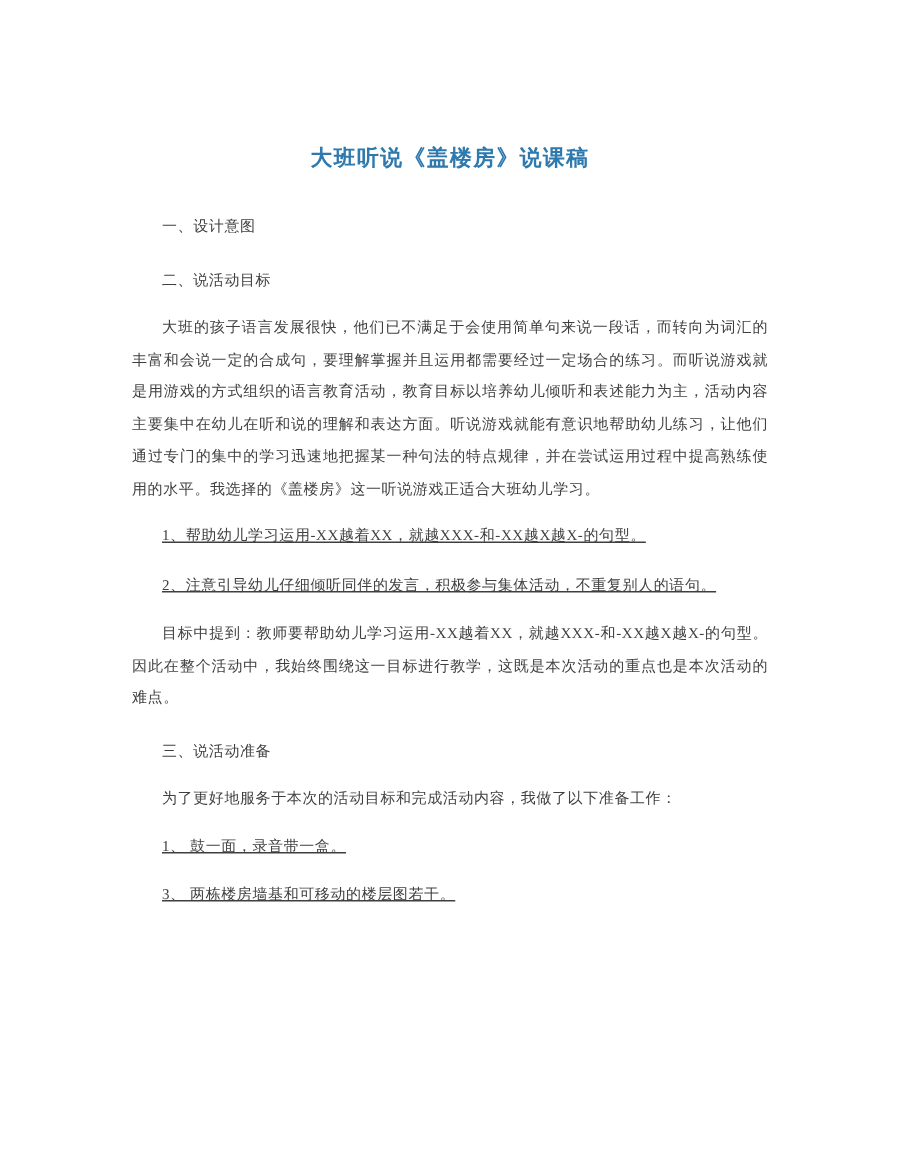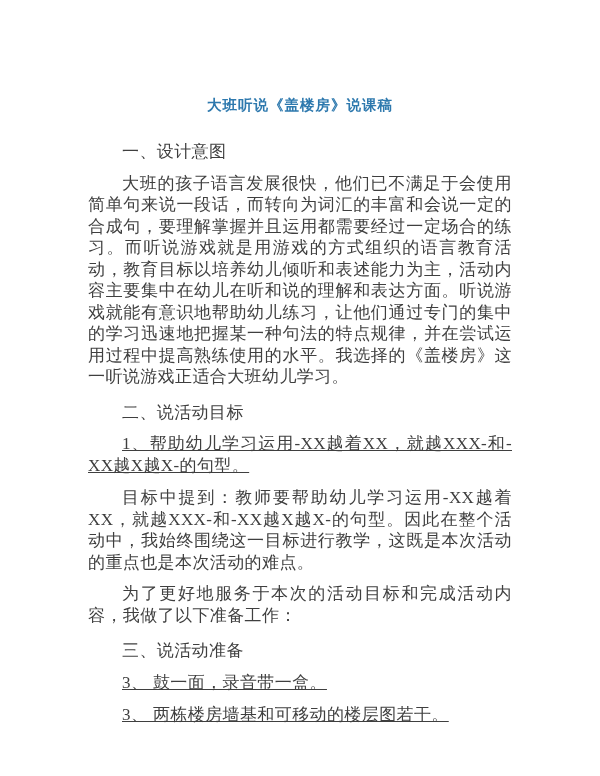--- a/index.html
+++ b/index.html
@@ -14,21 +14,21 @@
   }
   .doc-title{
     text-align:center;
     font-size:14.5px;
     font-weight:bold;
     color:#2e79ae;
     letter-spacing:1px;
     margin:0 0 26px 0;
   }
   .block{
-    font-size:17px;
+    font-size:10px;
     line-height:21.5px;
     color:#3f3f3f;
     letter-spacing:0.4px;
     text-align:justify;
     margin:0 0 10px 0;
     text-indent:2em;
   }
   .heading{
     margin-top:14px;
     margin-bottom:10px;
@@ -38,23 +38,24 @@
     text-decoration:underline;
   }
 </style>
 </head>
 <body>
 
 <div class="page">
   <h1 class="doc-title">大班听说《盖楼房》说课稿</h1>
 
   <p class="block heading">一、设计意图</p>
+  <p class="block heading">二、说活动目标</p>
+
   <p class="block para">大班的孩子语言发展很快，他们已不满足于会使用简单句来说一段话，而转向为词汇的丰富和会说一定的合成句，要理解掌握并且运用都需要经过一定场合的练习。而听说游戏就是用游戏的方式组织的语言教育活动，教育目标以培养幼儿倾听和表述能力为主，活动内容主要集中在幼儿在听和说的理解和表达方面。听说游戏就能有意识地帮助幼儿练习，让他们通过专门的集中的学习迅速地把握某一种句法的特点规律，并在尝试运用过程中提高熟练使用的水平。我选择的《盖楼房》这一听说游戏正适合大班幼儿学习。</p>
-
-  <p class="block heading">二、说活动目标</p>
   <p class="block item">1、帮助幼儿学习运用-XX越着XX，就越XXX-和-XX越X越X-的句型。</p>
+  <p class="block item">2、注意引导幼儿仔细倾听同伴的发言，积极参与集体活动，不重复别人的语句。</p>
   <p class="block para">目标中提到：教师要帮助幼儿学习运用-XX越着XX，就越XXX-和-XX越X越X-的句型。因此在整个活动中，我始终围绕这一目标进行教学，这既是本次活动的重点也是本次活动的难点。</p>
 
+  <p class="block heading">三、说活动准备</p>
   <p class="block para">为了更好地服务于本次的活动目标和完成活动内容，我做了以下准备工作：</p>
-  <p class="block heading">三、说活动准备</p>
-  <p class="block item">3、 鼓一面，录音带一盒。</p>
+  <p class="block item">1、 鼓一面，录音带一盒。</p>
   <p class="block item">3、 两栋楼房墙基和可移动的楼层图若干。</p>
 </div>
 
 </body></html>

